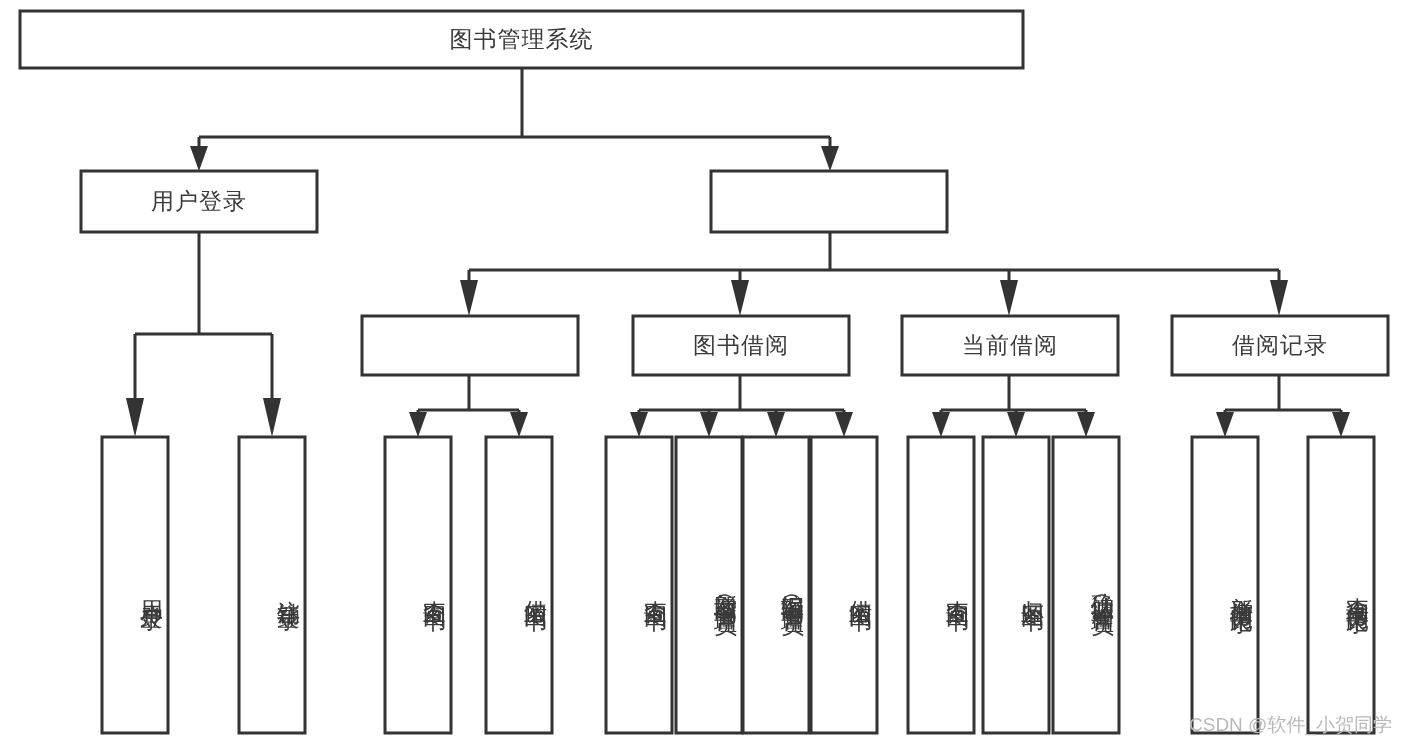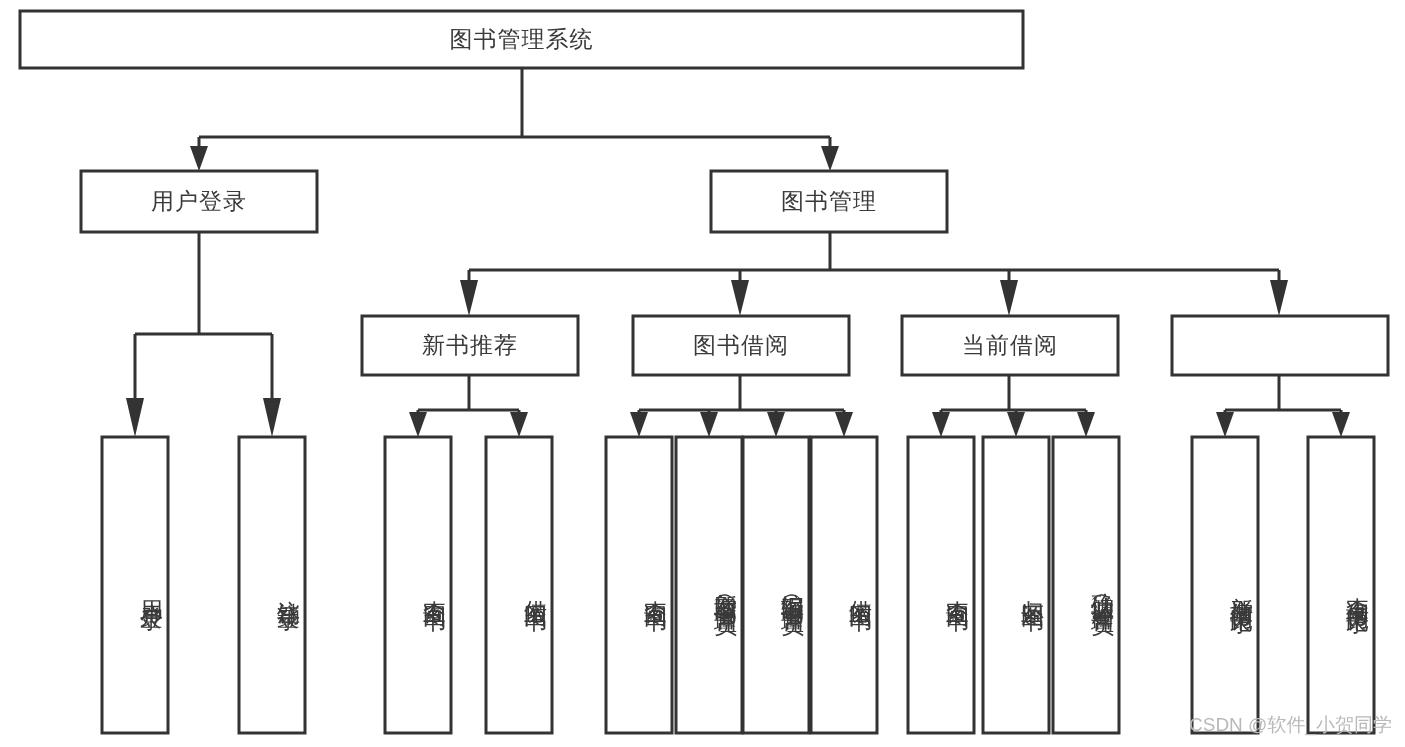--- a/index.html
+++ b/index.html
@@ -167,25 +167,24 @@
     <path class="edge" d="M 1225 410 L 1341 410"></path>
     <path class="edge" d="M 1225 410 L 1225 415"></path>
     <polygon class="arrow-head" points="1216,412 1234,412 1225,437"></polygon>
     <path class="edge" d="M 1341 410 L 1341 415"></path>
     <polygon class="arrow-head" points="1332,412 1350,412 1341,437"></polygon>
   </svg>
 
   <div class="node-label horiz" style="left:20px; top:11px; width:1003px; height:57px;">图书管理系统</div>
 
   <div class="node-label horiz" style="left:81px; top:171px; width:236px; height:61px;">用户登录</div>
-  <div class="node-label horiz" style="left:711px; top:171px; width:236px; height:61px;">图书管理</div>
-
-  <div class="node-label horiz" style="left:362px; top:316px; width:216px; height:59px;">新书推荐</div>
+
   <div class="node-label horiz" style="left:633px; top:316px; width:216px; height:59px;text-align:center;">图书借阅</div>
   <div class="node-label horiz" style="left:902px; top:316px; width:216px; height:59px;text-align:right;">当前借阅</div>
+  <div class="node-label horiz" style="left:1172px; top:316px; width:216px; height:59px;">借阅记录</div>
 
   <div class="node-label vert" style="left:102px; top:437px; width:66px; height:296px;">用户登录</div>
   <div class="node-label vert" style="left:239px; top:437px; width:66px; height:296px;">注销登录</div>
   <div class="node-label vert" style="left:385px; top:437px; width:66px; height:296px;">查询图书</div>
   <div class="node-label vert" style="left:486px; top:437px; width:66px; height:296px;">借阅图书</div>
   <div class="node-label vert" style="left:606px; top:437px; width:66px; height:296px;">查询图书</div>
   <div class="node-label vert" style="left:676px; top:437px; width:66px; height:296px;">新增图书（管理员）</div>
   <div class="node-label vert" style="left:743px; top:437px; width:66px; height:296px;">编辑图书（管理员）</div>
   <div class="node-label vert" style="left:811px; top:437px; width:66px; height:296px;">借阅图书</div>
   <div class="node-label vert" style="left:908px; top:437px; width:66px; height:296px;">查询图书</div>

